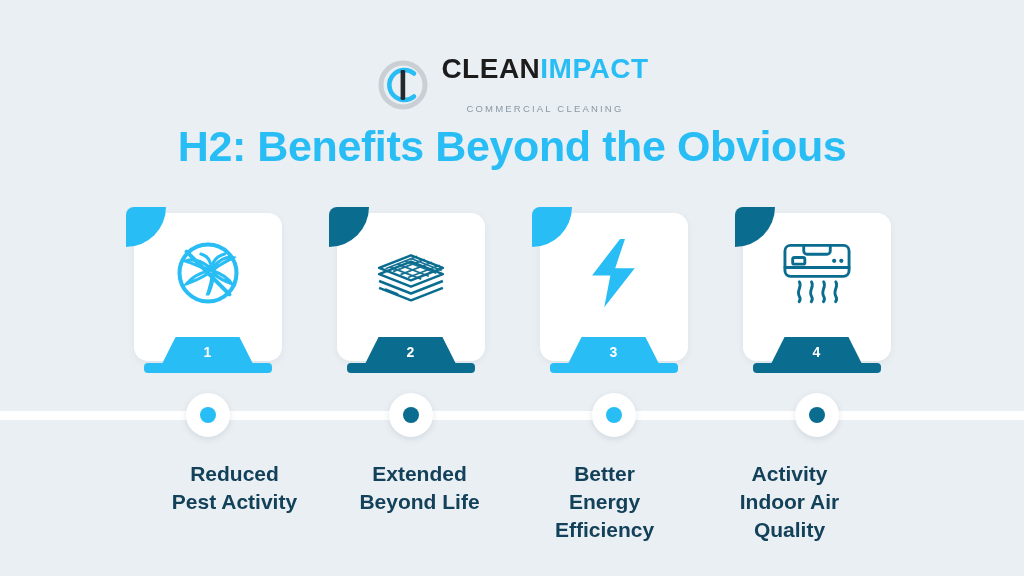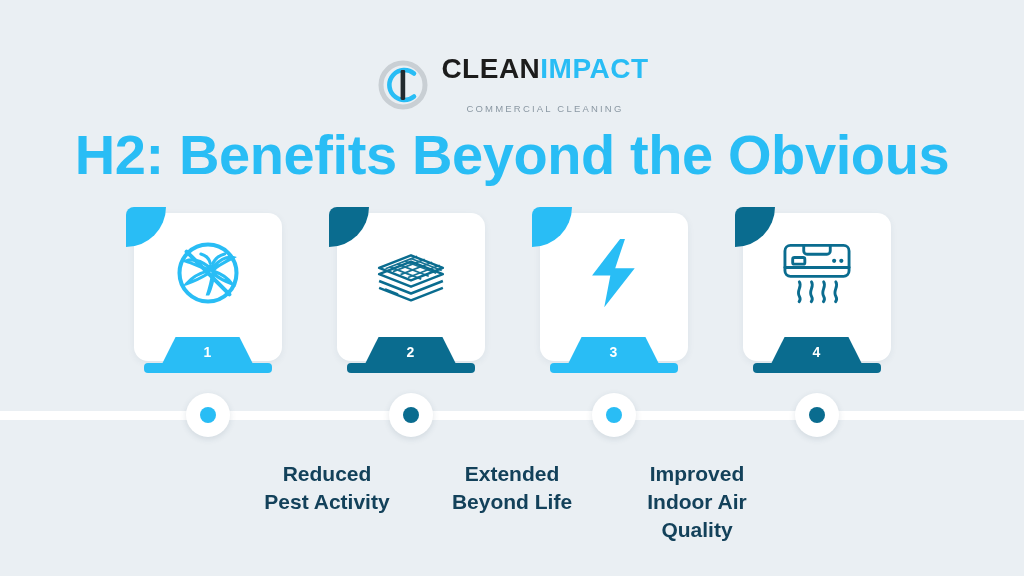--- a/index.html
+++ b/index.html
@@ -67,21 +67,21 @@
     white-space: nowrap;
   }
 
   
   .heading {
     position: absolute;
     top: 122px;
     left: 0;
     width: 1024px;
     text-align: center;
-    font-size: 56px;
+    font-size: 43px;
     font-weight: bold;
     color: #29bdf5;
     letter-spacing: -0.4px;
   }
 
   
   .cards {
     position: absolute;
     top: 213px;
     left: 0;
@@ -394,18 +394,21 @@
         <div class="dot-inner" style="background:#0a6c8f"></div>
       </div>
     </div>
   </div>
 
   <div class="labels">
     <div class="label-col">Reduced
 Pest Activity</div>
     <div class="label-col">Extended
 Beyond Life</div>
-    <div class="label-col">Improved
+    <div class="label-col">Better
+Energy
+Efficiency</div>
+    <div class="label-col">Activity
 Indoor Air
 Quality</div>
   </div>
 
 </div>
 
 </body></html>

